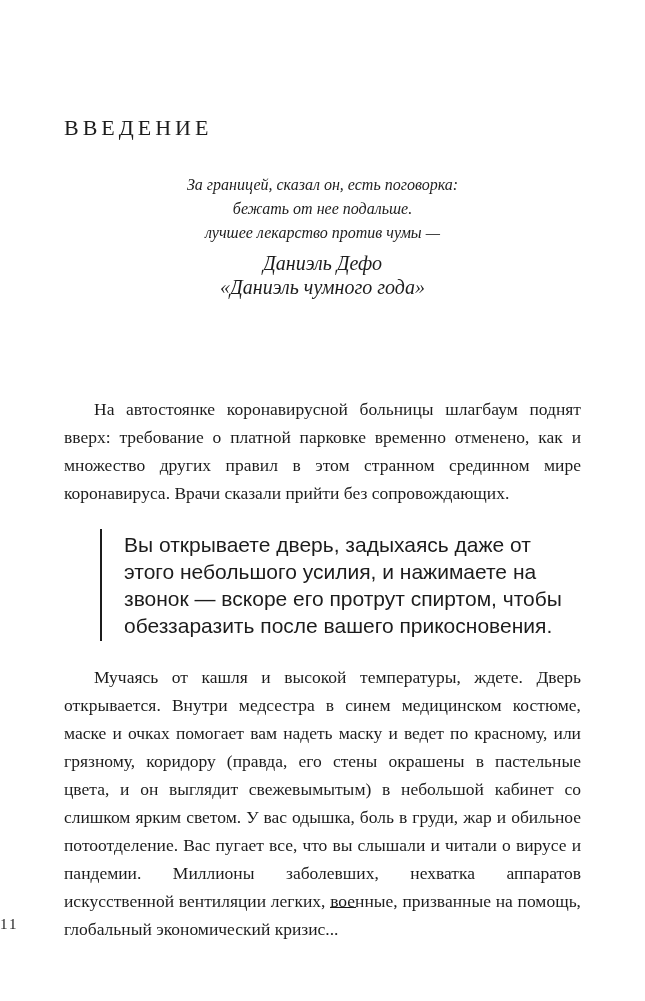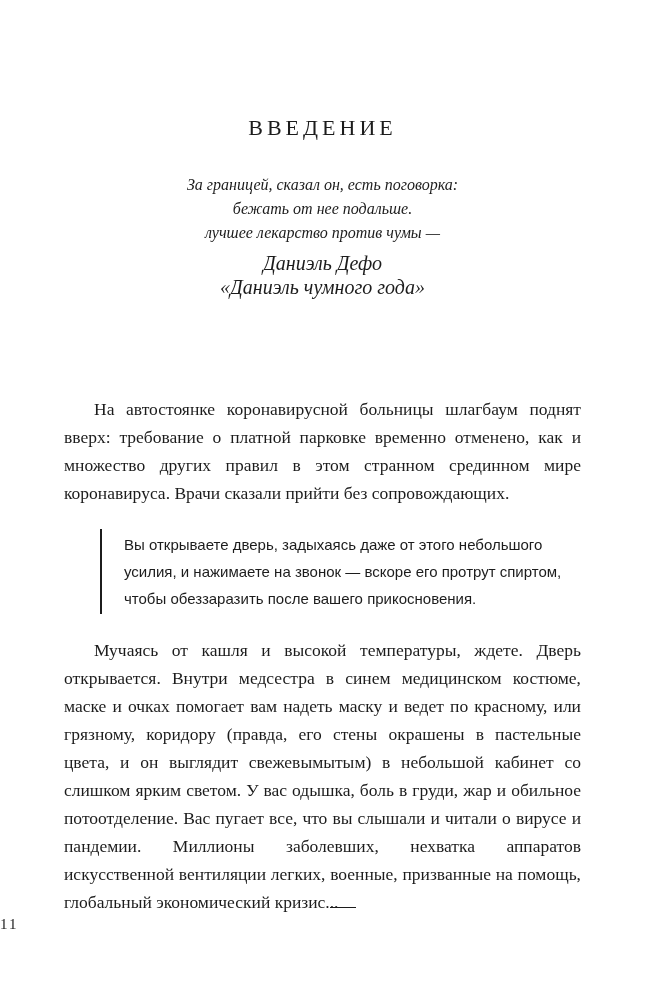--- a/index.html
+++ b/index.html
@@ -17,21 +17,21 @@
   }
   .page {
     position: absolute;
     inset: 0;
     background: #ffffff;
   }
   .content {
     padding: 0 64px;
   }
   .chapter-title {
-    text-align: center;
+    text-align: left;
     font-size: 22px;
     letter-spacing: 4px;
     font-weight: 400;
     margin: 0;
     padding-top: 115px;
   }
   .epigraph {
     margin-top: 32px;
     text-align: center;
     font-style: italic;
@@ -53,21 +53,21 @@
   }
   .paragraph {
     margin: 0;
     text-indent: 30px;
   }
   .pull-quote {
     margin: 22px 0 22px 36px;
     padding: 2px 0 2px 22px;
     border-left: 2px solid #1c1c1c;
     font-family: "Liberation Sans", "DejaVu Sans", sans-serif;
-    font-size: 15px;
+    font-size: 21px;
     line-height: 27px;
     text-align: left;
     text-indent: 0;
   }
   .footer {
     position: absolute;
     left: 0;
     right: 0;
     bottom: 68px;
   }

